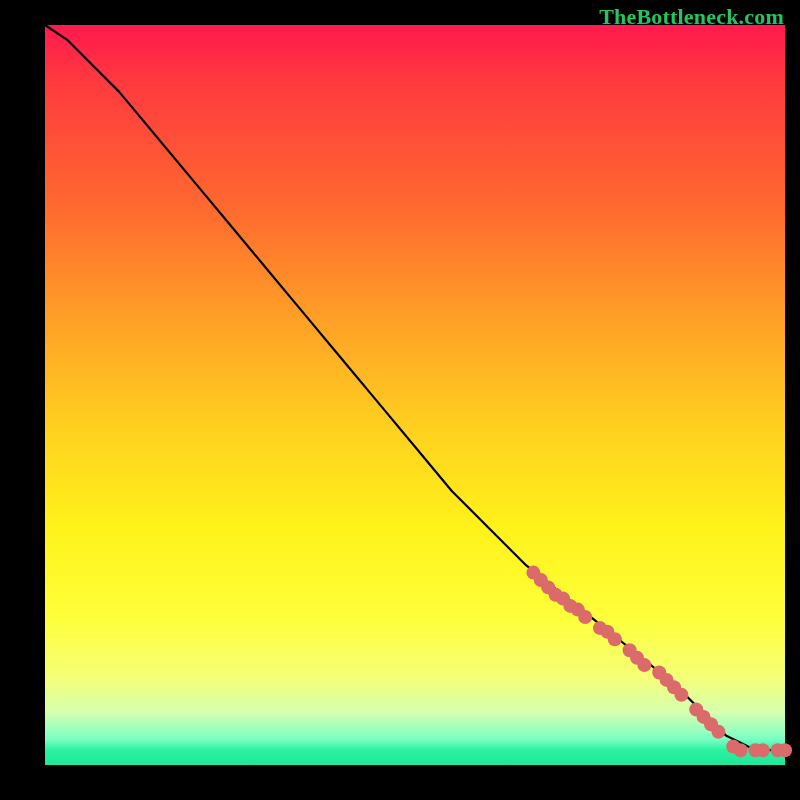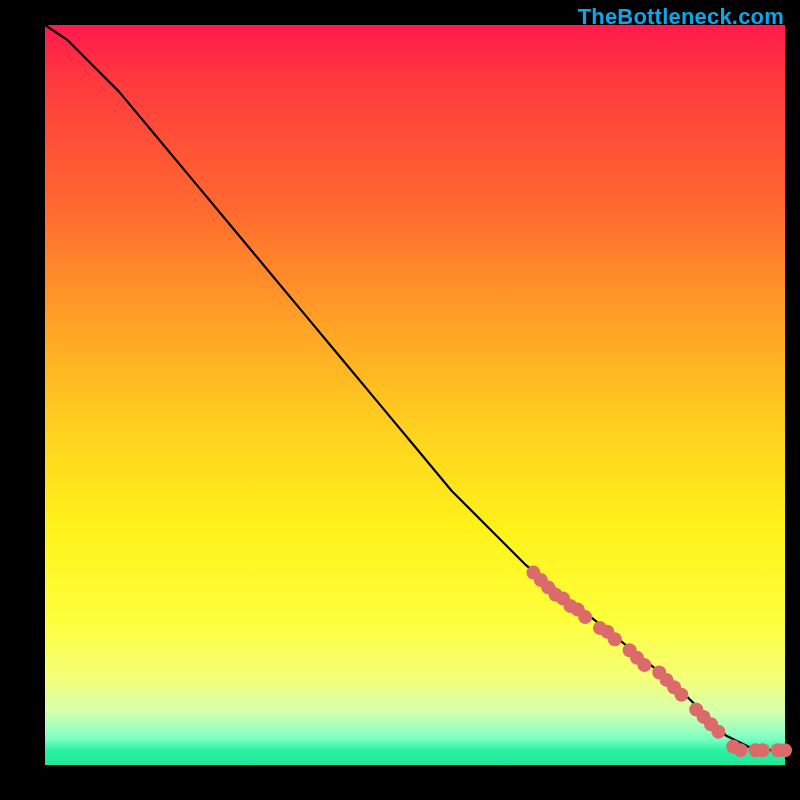--- a/index.html
+++ b/index.html
@@ -38,24 +38,24 @@
       #d4ffb0 93%,
       #7affc4 96.5%,
       #2bf2a0 98%,
       #1fe89a 100%
     );
   }
   .watermark {
     position: absolute;
     top: 4px;
     right: 16px;
-    font-family: Liberation Sans, sans-serif;
+    font-family: Liberation Serif, serif;
     font-size: 22px;
     font-weight: 600;
-    color: #0ea5e9;
+    color: #22c55e;
     letter-spacing: 0.2px;
   }
   svg.overlay {
     position: absolute;
     left: 45px;
     top: 25px;
     width: 740px;
     height: 740px;
     overflow: visible;
   }

